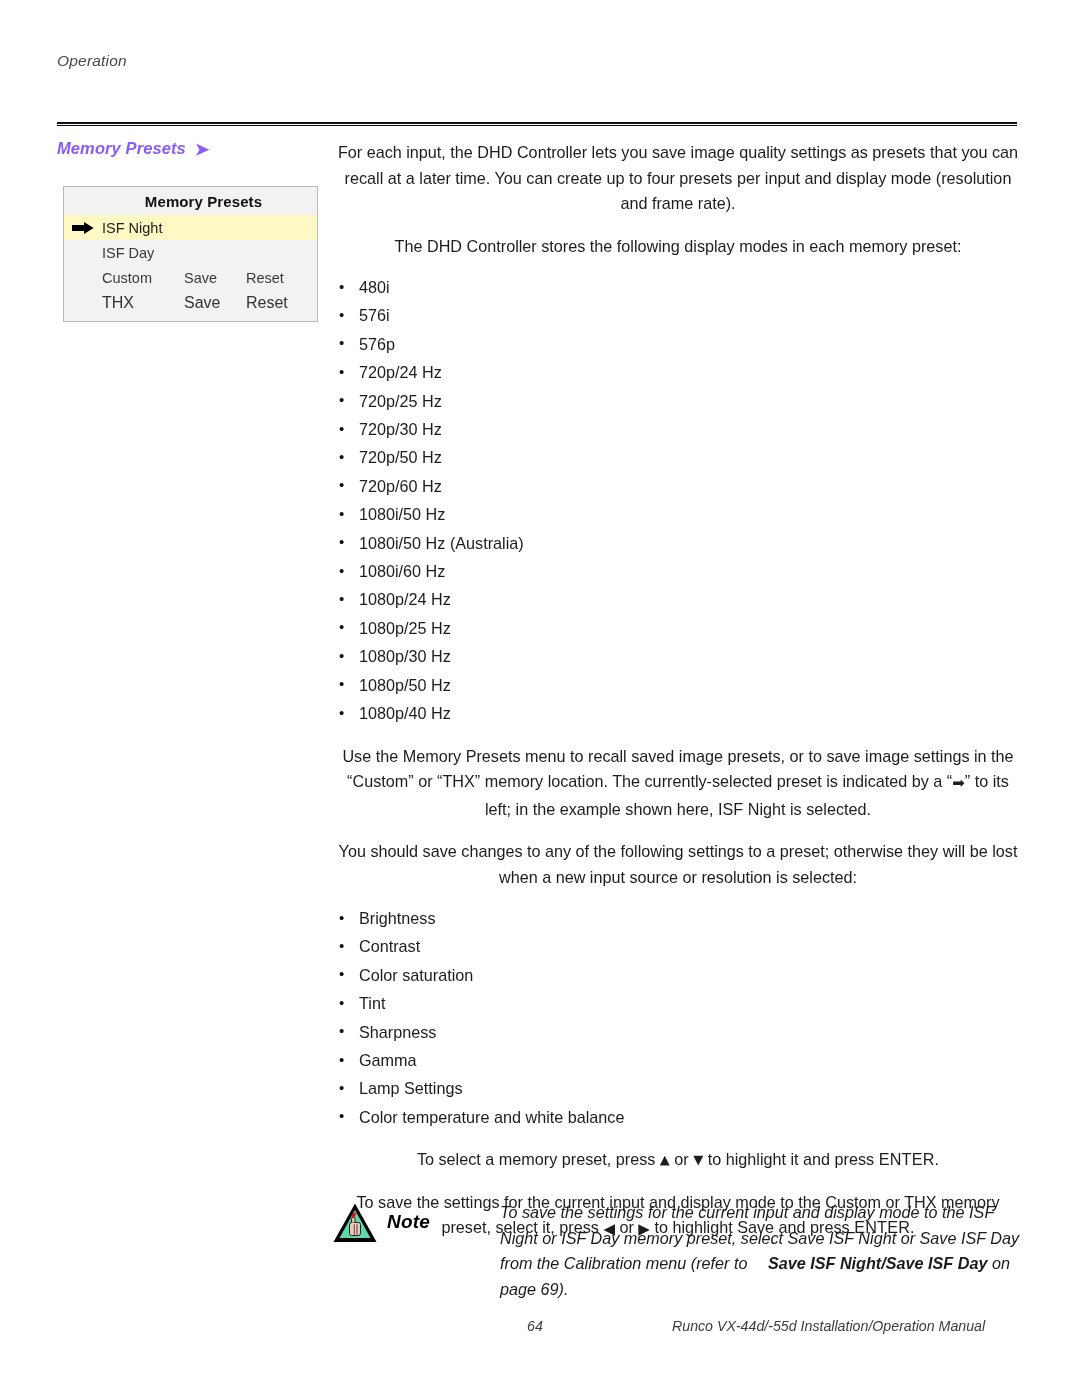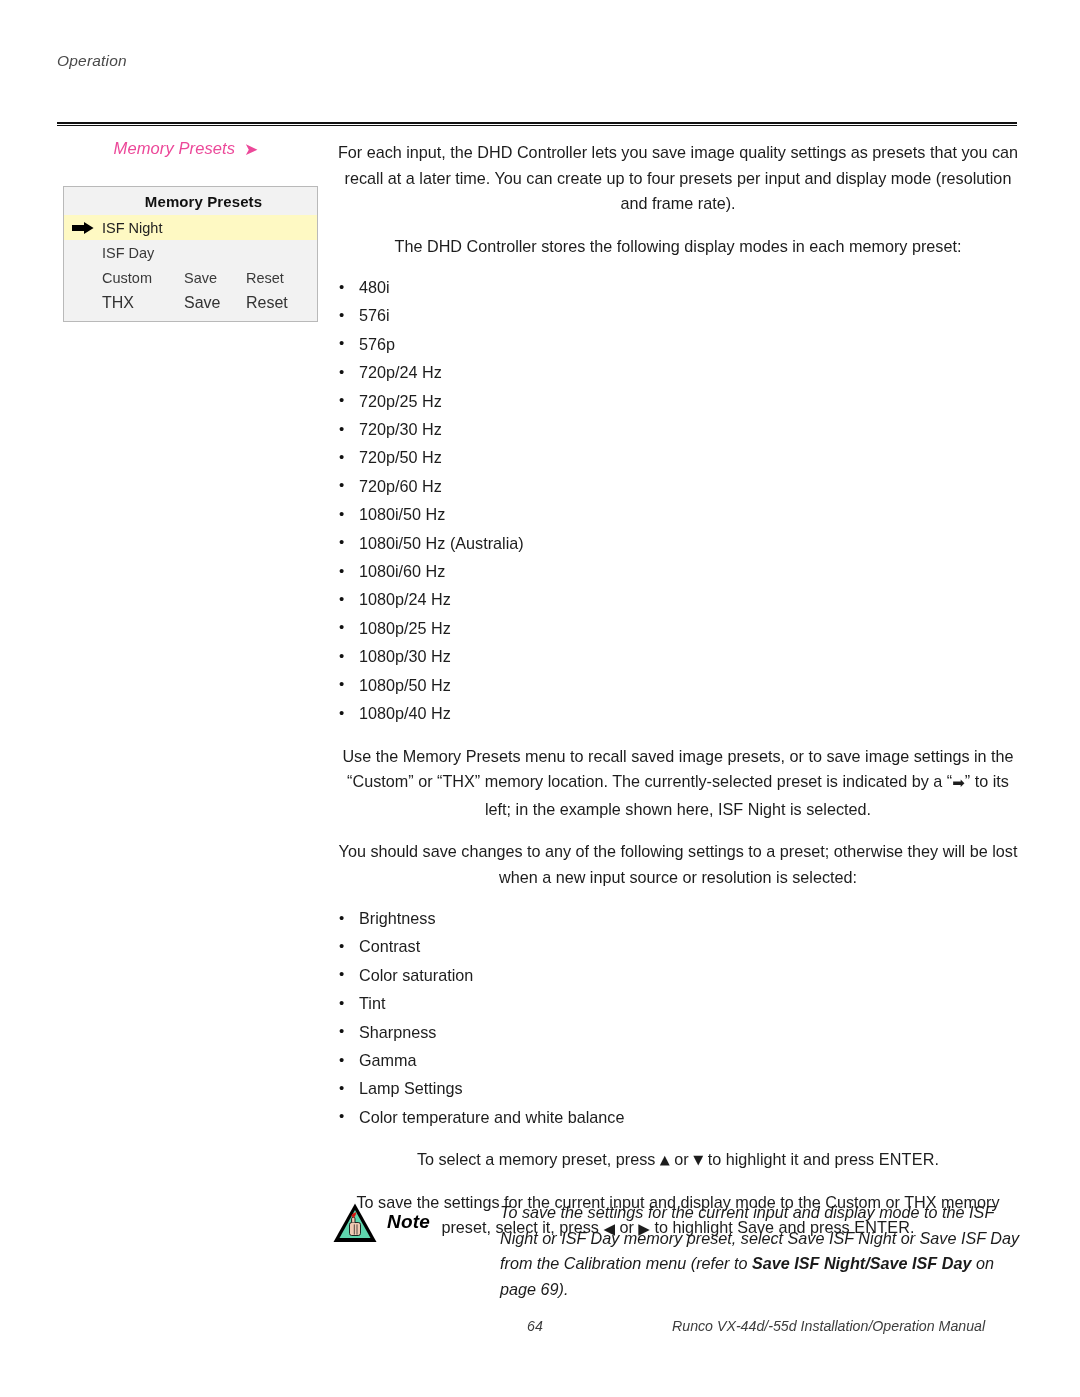--- a/index.html
+++ b/index.html
@@ -45,27 +45,27 @@
   }
 
   
   .margin-col {
     position: absolute;
     left: 57px;
     top: 138px;
     width: 258px;
   }
   .margin-heading {
-    text-align: center;
-    font-weight: normal;
+    text-align: left;
+    font-weight: bold;
     font-style: italic;
     font-size: 16.5px;
     line-height: 20px;
     letter-spacing: .1px;
-    color: #ec4899;
+    color: #8b5cf6;
     white-space: nowrap;
   }
   .margin-heading .tri {
     display: inline-block;
     margin-left: 9px;
     font-style: normal;
     font-size: 17px;
     vertical-align: -1px;
   }
 
@@ -206,21 +206,21 @@
     color: #000;
     letter-spacing: .2px;
   }
   .note-text {
     flex: 1 1 auto;
     font-style: italic;
     font-size: 16.2px;
     line-height: 25.5px;
     color: #1b1b1b;
   }
-  .note-text b { font-weight: bold; font-style: italic; }
+  .note-text b { font-weight: bold; font-style: italic; margin-left: 16px; }
 
   
   .footer {
     position: absolute;
     left: 0;
     top: 1318px;
     width: 1080px;
     font-style: italic;
     font-size: 14.2px;
     color: #3c3c3c;

